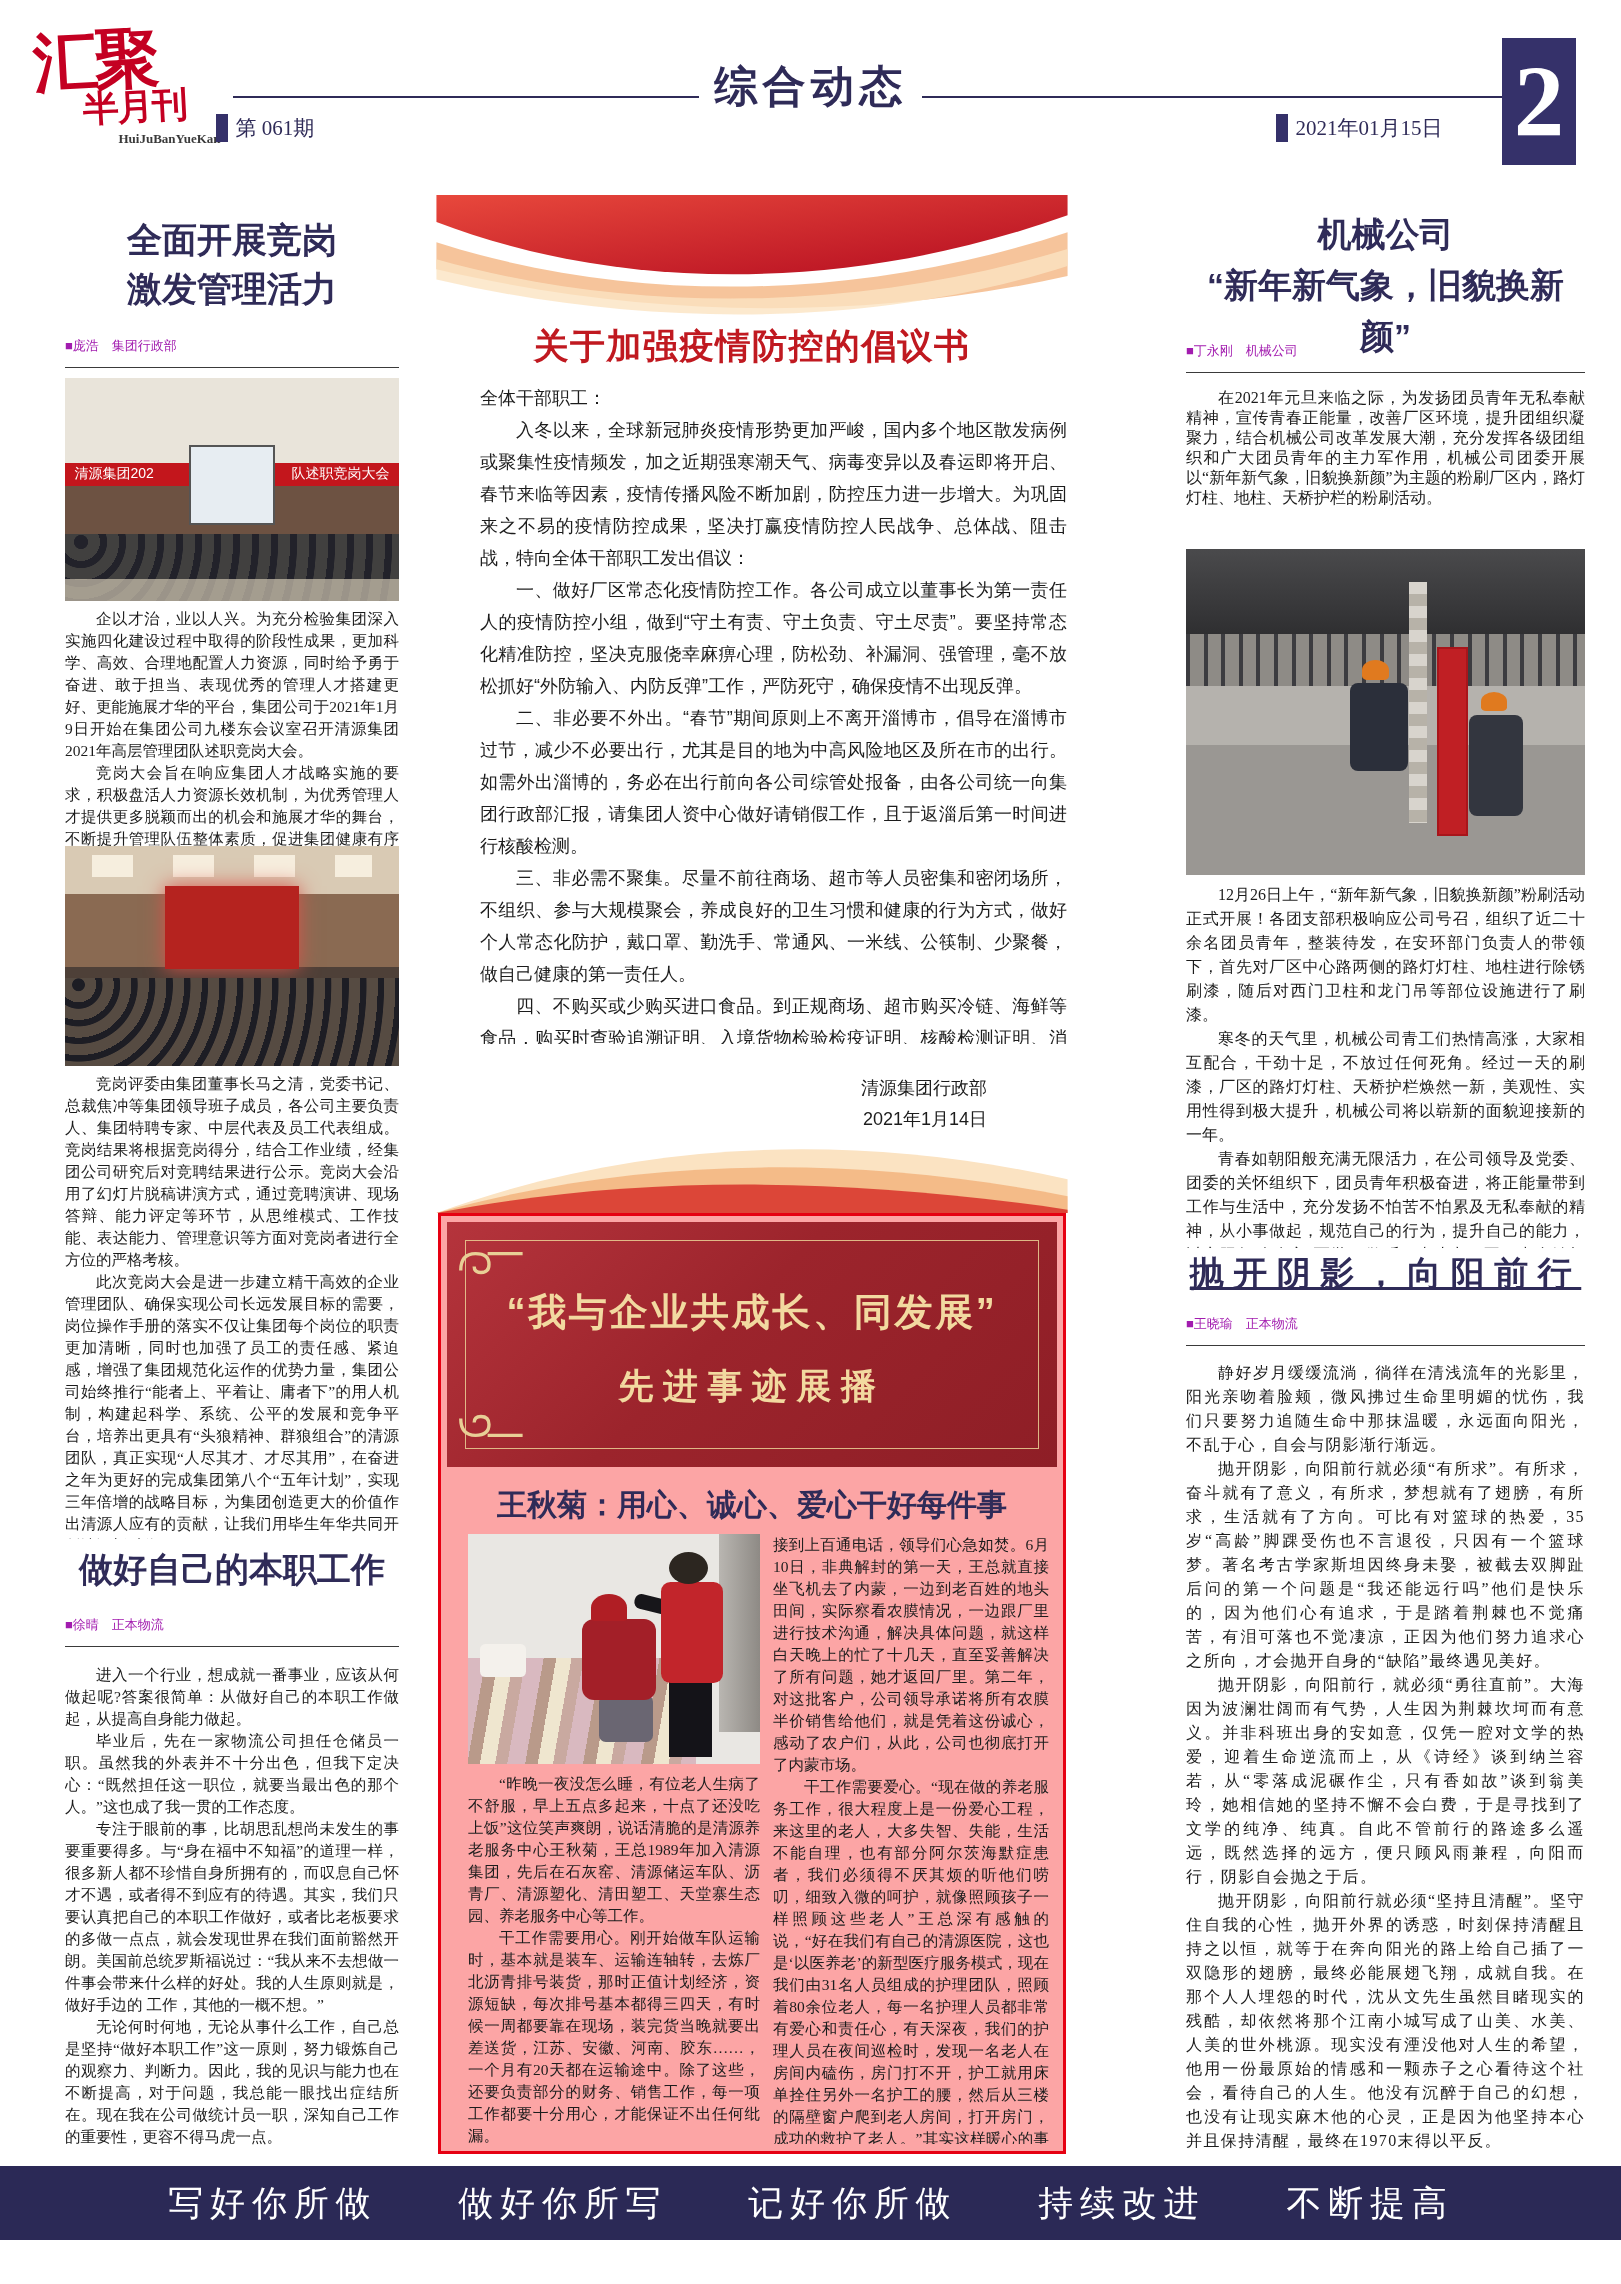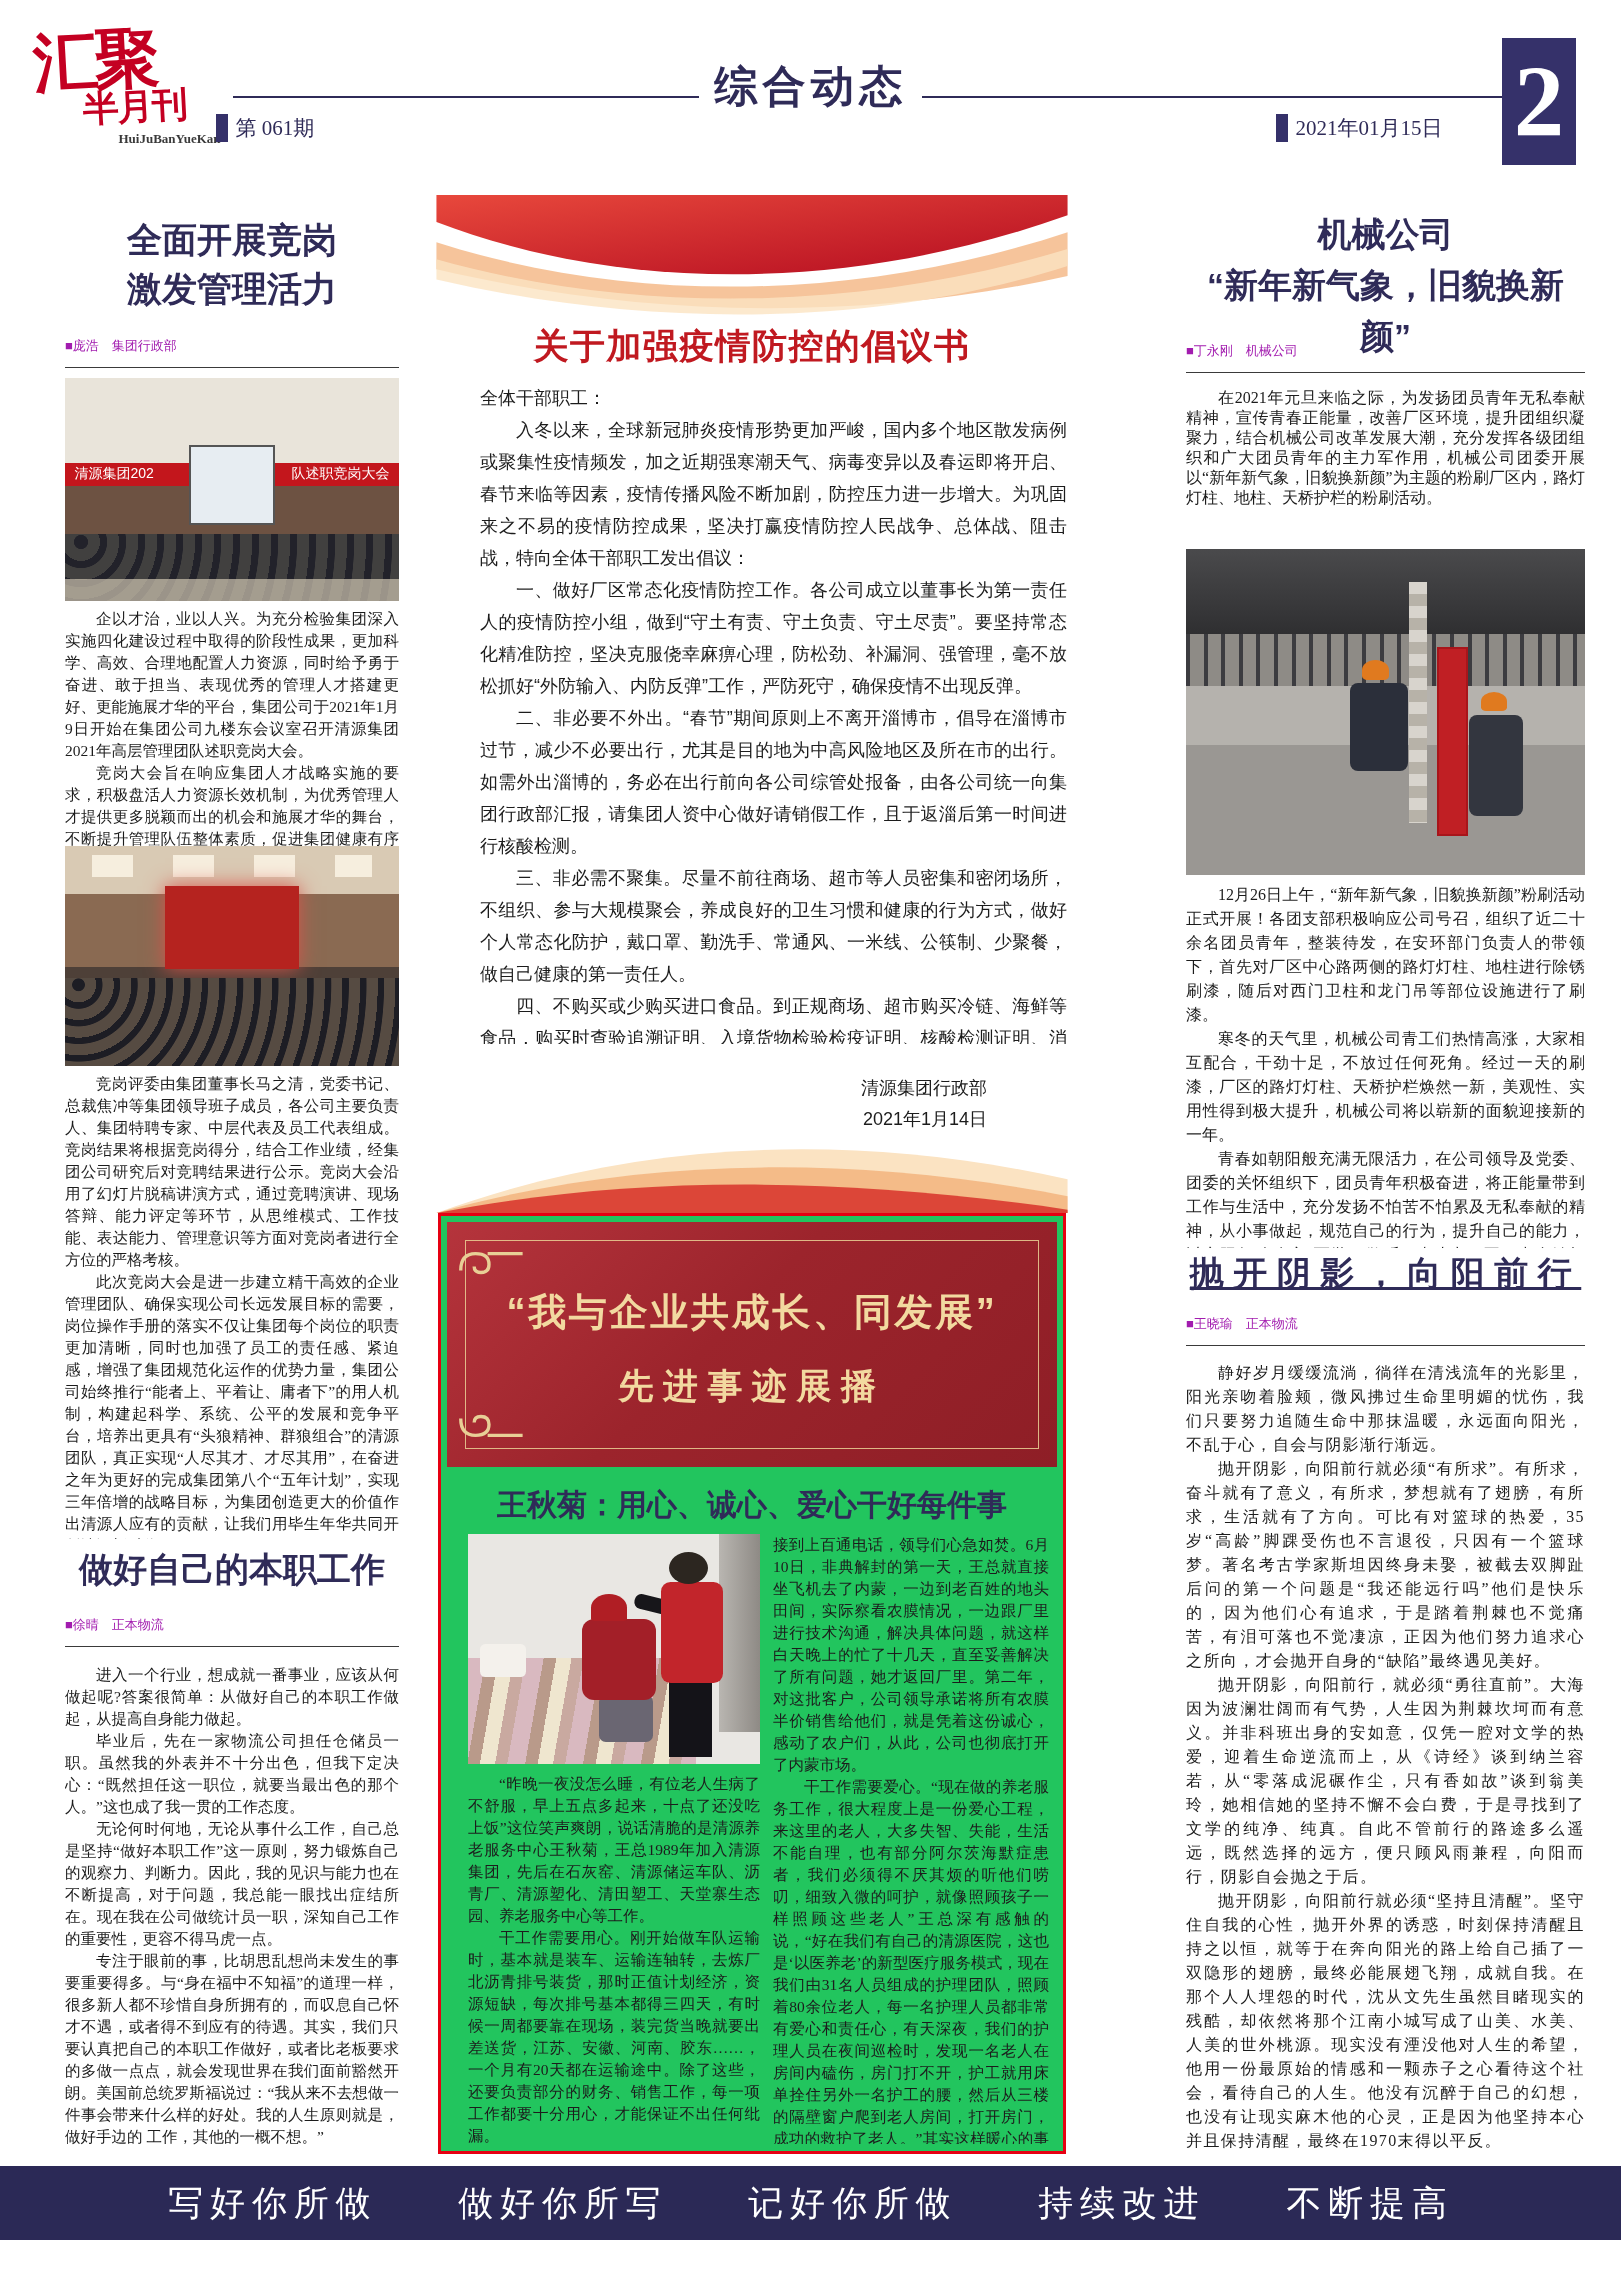--- a/index.html
+++ b/index.html
@@ -63,21 +63,21 @@
      font-family:"Liberation Sans",sans-serif;font-weight:bold;font-size:35px;color:#c01920;letter-spacing:1.4px;}
   .letter{position:absolute;left:480px;top:382px;width:587px;height:662px;
      font-family:"Liberation Sans","DejaVu Sans",sans-serif;font-size:18px;line-height:32px;text-align:justify;overflow:hidden;}
   .letter .salutation{text-indent:0;margin:0;}
   .letter p{margin:0;text-indent:2em;}
   .signature{position:absolute;left:480px;top:1073px;width:507px;text-align:right;
      font-family:"Liberation Sans",sans-serif;font-size:18px;line-height:31px;color:#1c1c1c;}
   .mid-wave-bottom{position:absolute;left:436px;top:1078px;width:632px;height:135px;}
 
   
-  .red-box{position:absolute;left:438px;top:1213px;width:628px;height:941px;border:3.4px solid #e60012;background:#22c55e;}
+  .red-box{position:absolute;left:438px;top:1213px;width:628px;height:941px;border:3.4px solid #e60012;background:#fca5a5;}
   .banner{position:absolute;left:6px;top:6px;width:610px;height:245px;
      background:linear-gradient(135deg,#b5343c 0%,#9c242c 45%,#8e1e26 100%);overflow:hidden;}
   .banner-frame{position:absolute;left:17.6px;top:17.6px;right:17.6px;bottom:17.6px;border:1.4px solid rgba(235,210,150,.85);}
   .banner-l1{position:absolute;left:0;top:65px;width:100%;text-align:center;color:#f2d9a0;
      font-family:"Liberation Sans",sans-serif;font-weight:bold;font-size:38px;letter-spacing:2.7px;}
   .banner-l2{position:absolute;left:0;top:141px;width:100%;text-align:center;color:#f2d9a0;
      font-family:"Liberation Sans",sans-serif;font-weight:bold;font-size:35px;letter-spacing:9.5px;}
   .ornament{position:absolute;width:74px;height:54px;}
   .orn-tl{left:6.8px;top:8px;}
   .orn-bl{left:6.8px;bottom:8px;transform:scaleY(-1);}
@@ -177,22 +177,22 @@
   <div class="lcol body a1-paras-b" style="position:absolute;" data-name="article-competition-body-2">
       <p data-name="paragraph">竞岗评委由集团董事长马之清，党委书记、总裁焦冲等集团领导班子成员，各公司主要负责人、集团特聘专家、中层代表及员工代表组成。竞岗结果将根据竞岗得分，结合工作业绩，经集团公司研究后对竞聘结果进行公示。竞岗大会沿用了幻灯片脱稿讲演方式，通过竞聘演讲、现场答辩、能力评定等环节，从思维模式、工作技能、表达能力、管理意识等方面对竞岗者进行全方位的严格考核。</p>
       <p data-name="paragraph">此次竞岗大会是进一步建立精干高效的企业管理团队、确保实现公司长远发展目标的需要，岗位操作手册的落实不仅让集团每个岗位的职责更加清晰，同时也加强了员工的责任感、紧迫感，增强了集团规范化运作的优势力量，集团公司始终推行“能者上、平着让、庸者下”的用人机制，构建起科学、系统、公平的发展和竞争平台，培养出更具有“头狼精神、群狼组合”的清源团队，真正实现“人尽其才、才尽其用”，在奋进之年为更好的完成集团第八个“五年计划”，实现三年倍增的战略目标，为集团创造更大的价值作出清源人应有的贡献，让我们用毕生年华共同开创清源新时代！</p>
     </div>
 
   <div class="lcol headline a2-title" style="position:absolute;" data-name="article-duty-title">做好自己的本职工作</div>
   <div class="lcol byline a2-byline" style="position:absolute;" data-name="article-duty-byline">■徐晴　正本物流</div>
   <div class="lcol body a2-paras" style="position:absolute;" data-name="article-duty-body">
       <p data-name="paragraph">进入一个行业，想成就一番事业，应该从何做起呢?答案很简单：从做好自己的本职工作做起，从提高自身能力做起。</p>
       <p data-name="paragraph">毕业后，先在一家物流公司担任仓储员一职。虽然我的外表并不十分出色，但我下定决心：“既然担任这一职位，就要当最出色的那个人。”这也成了我一贯的工作态度。</p>
+      <p data-name="paragraph">专注于眼前的事，比胡思乱想尚未发生的事要重要得多。与“身在福中不知福”的道理一样，很多新人都不珍惜自身所拥有的，而叹息自己怀才不遇，或者得不到应有的待遇。其实，我们只要认真把自己的本职工作做好，或者比老板要求的多做一点点，就会发现世界在我们面前豁然开朗。美国前总统罗斯福说过：“我从来不去想做一件事会带来什么样的好处。我的人生原则就是，做好手边的 工作，其他的一概不想。”</p>
       <p data-name="paragraph">无论何时何地，无论从事什么工作，自己总是坚持“做好本职工作”这一原则，努力锻炼自己的观察力、判断力。因此，我的见识与能力也在不断提高，对于问题，我总能一眼找出症结所在。现在我在公司做统计员一职，深知自己工作的重要性，更容不得马虎一点。</p>
-      <p data-name="paragraph">专注于眼前的事，比胡思乱想尚未发生的事要重要得多。与“身在福中不知福”的道理一样，很多新人都不珍惜自身所拥有的，而叹息自己怀才不遇，或者得不到应有的待遇。其实，我们只要认真把自己的本职工作做好，或者比老板要求的多做一点点，就会发现世界在我们面前豁然开朗。美国前总统罗斯福说过：“我从来不去想做一件事会带来什么样的好处。我的人生原则就是，做好手边的 工作，其他的一概不想。”</p>
     </div>
 
   <svg class="mid-wave-top" viewBox="0 0 935 200" data-name="red-wave-decoration-top">
     <defs>
       <linearGradient id="rg" x1="0" y1="0" x2="1" y2="1">
         <stop offset="0" stop-color="#e8483c"></stop>
           <stop offset="1" stop-color="#b40c20"></stop>
       </linearGradient>
     </defs>
     <path d="M0,40 C260,140 600,150 935,30 L935,0 L0,0 Z" fill="url(#rg)"></path>

